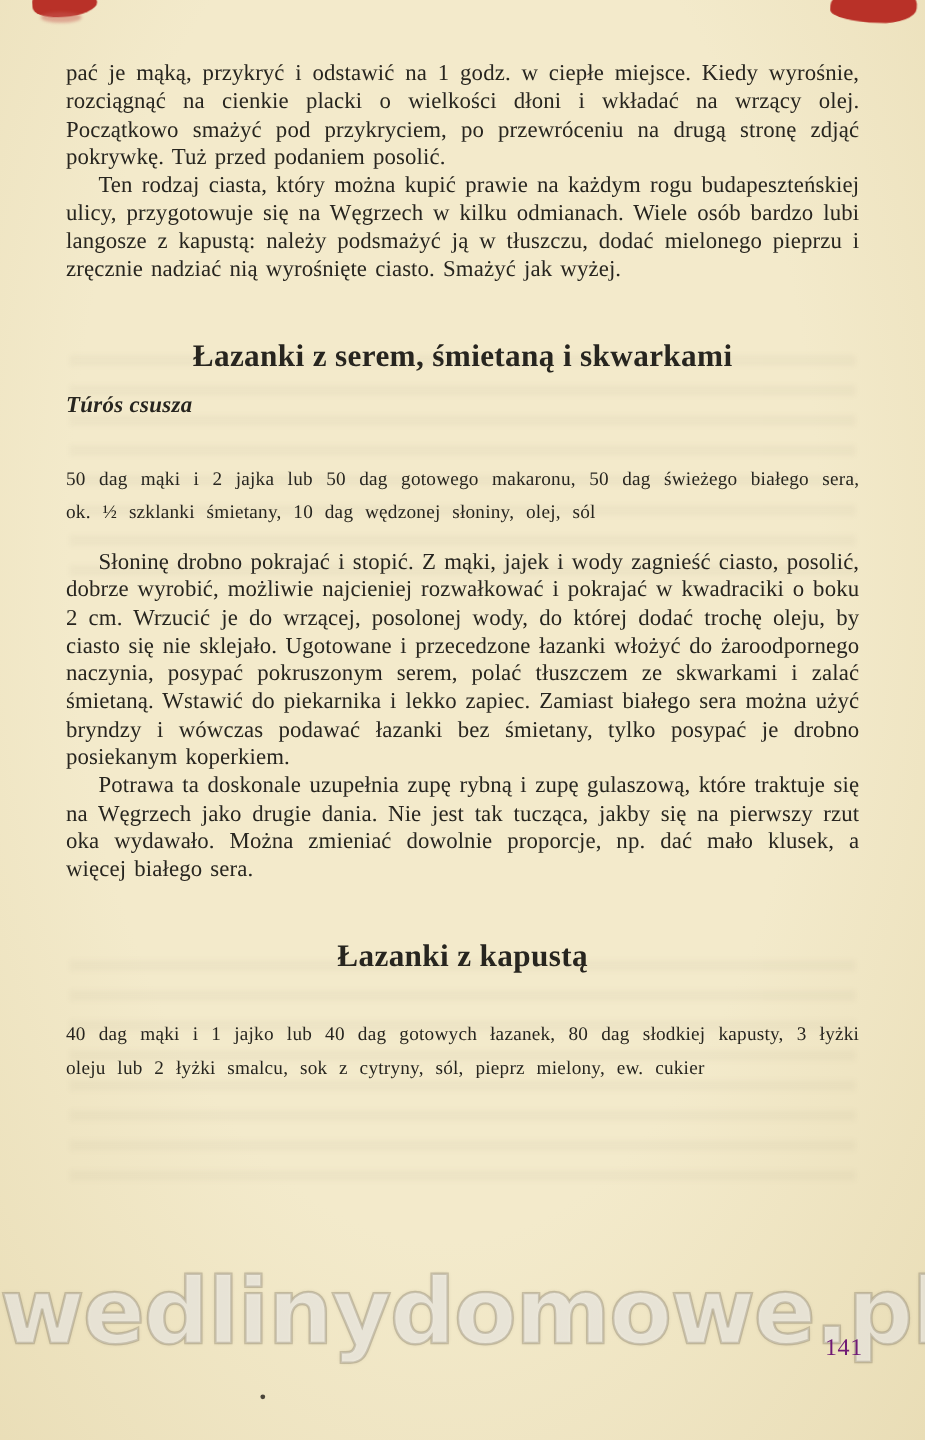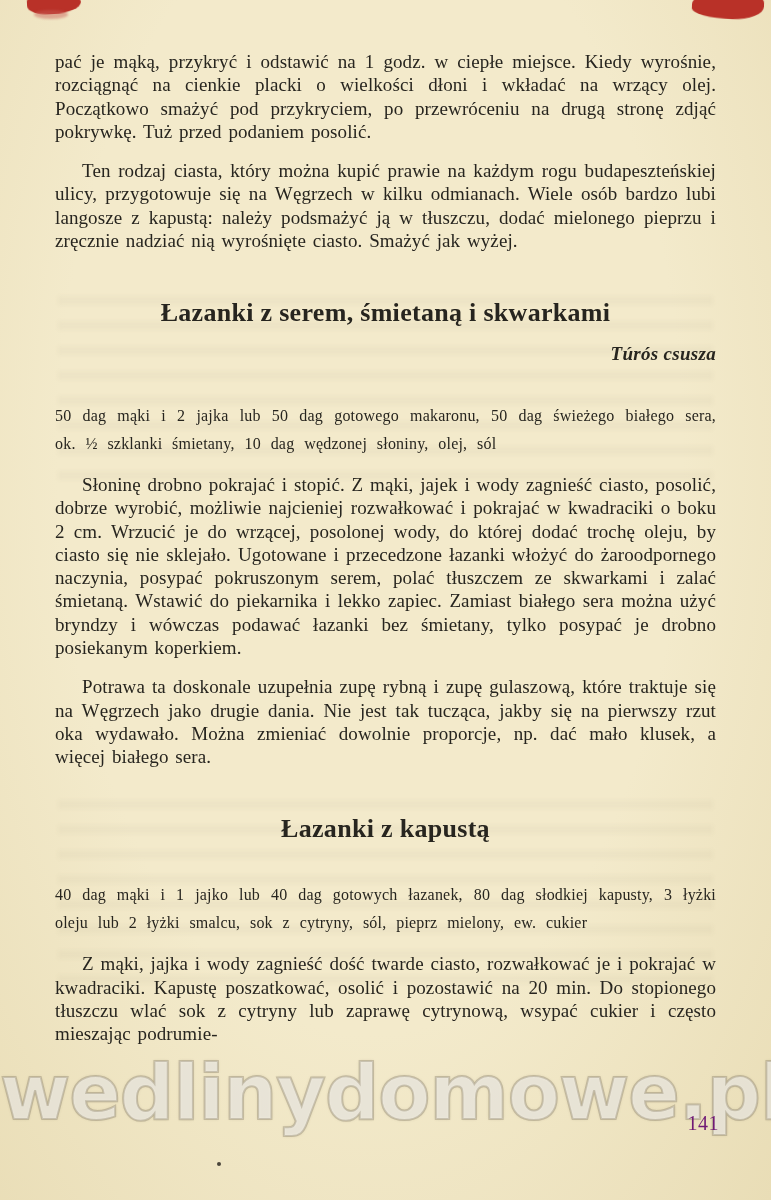--- a/index.html
+++ b/index.html
@@ -39,33 +39,33 @@
     font-size: 26px;
     font-weight: bold;
     text-align: center;
     letter-spacing: 0.3px;
   }
   h3.recipe-subtitle {
     margin: 15px 0 0 0;
     font-size: 19px;
     font-weight: bold;
     font-style: italic;
-    text-align: right;
+    text-align: left;
     letter-spacing: 0.3px;
   }
   p.ingredients {
     margin: 37px 0 0 0;
     font-size: 16px;
     line-height: 1.72;
     text-align: justify;
     word-spacing: 0.35em;
     letter-spacing: 0.2px;
   }
   p.body.after-ingredients { margin-top: 16px; }
-  p.body.follow { margin-top: 16px; }
+  p.body.follow { margin-top: 0; }
 
   .page-number {
     position: absolute;
     right: 52px;
     top: 1112px;
     font-size: 20px;
     letter-spacing: 0.5px;
     color: #701a75;
   }
 
@@ -158,21 +158,20 @@
 
     <p class="body indent after-ingredients">Słoninę drobno pokrajać i stopić. Z mąki, jajek i wody zagnieść ciasto, posolić, dobrze wyrobić, możliwie najcieniej rozwałkować i pokrajać w kwadraciki o boku 2 cm. Wrzucić je do wrzącej, posolonej wody, do której dodać trochę oleju, by ciasto się nie sklejało. Ugotowane i przecedzone łazanki włożyć do żaroodpornego naczynia, posypać pokruszonym serem, polać tłuszczem ze skwarkami i zalać śmietaną. Wstawić do piekarnika i lekko zapiec. Zamiast białego sera można użyć bryndzy i wówczas podawać łazanki bez śmietany, tylko posypać je drobno posiekanym koperkiem.</p>
 
     <p class="body indent follow">Potrawa ta doskonale uzupełnia zupę rybną i zupę gulaszową, które traktuje się na Węgrzech jako drugie dania. Nie jest tak tucząca, jakby się na pierwszy rzut oka wydawało. Można zmieniać dowolnie proporcje, np. dać mało klusek, a więcej białego sera.</p>
 
     <h2 class="recipe-title">Łazanki z kapustą</h2>
 
 
     <p class="ingredients">40 dag mąki i 1 jajko lub 40 dag gotowych łazanek, 80 dag słodkiej kapusty, 3 łyżki oleju lub 2 łyżki smalcu, sok z cytryny, sól, pieprz mielony, ew. cukier</p>
 
-    <p class="body indent after-ingredients">Z mąki, jajka i wody zagnieść dość twarde ciasto, rozwałkować je i pokrajać w kwadraciki. Kapustę poszatkować, osolić i pozostawić na 20 min. Do stopionego tłuszczu wlać sok z cytryny lub zaprawę cytrynową, wsypać cukier i często mieszając podrumie-</p>
 
   </div>
 
   <div class="watermark">wedlinydomowe.pl</div>
 
   <div class="page-number">141</div>
 
   <div class="ink-speck"></div>
 
 </div>

